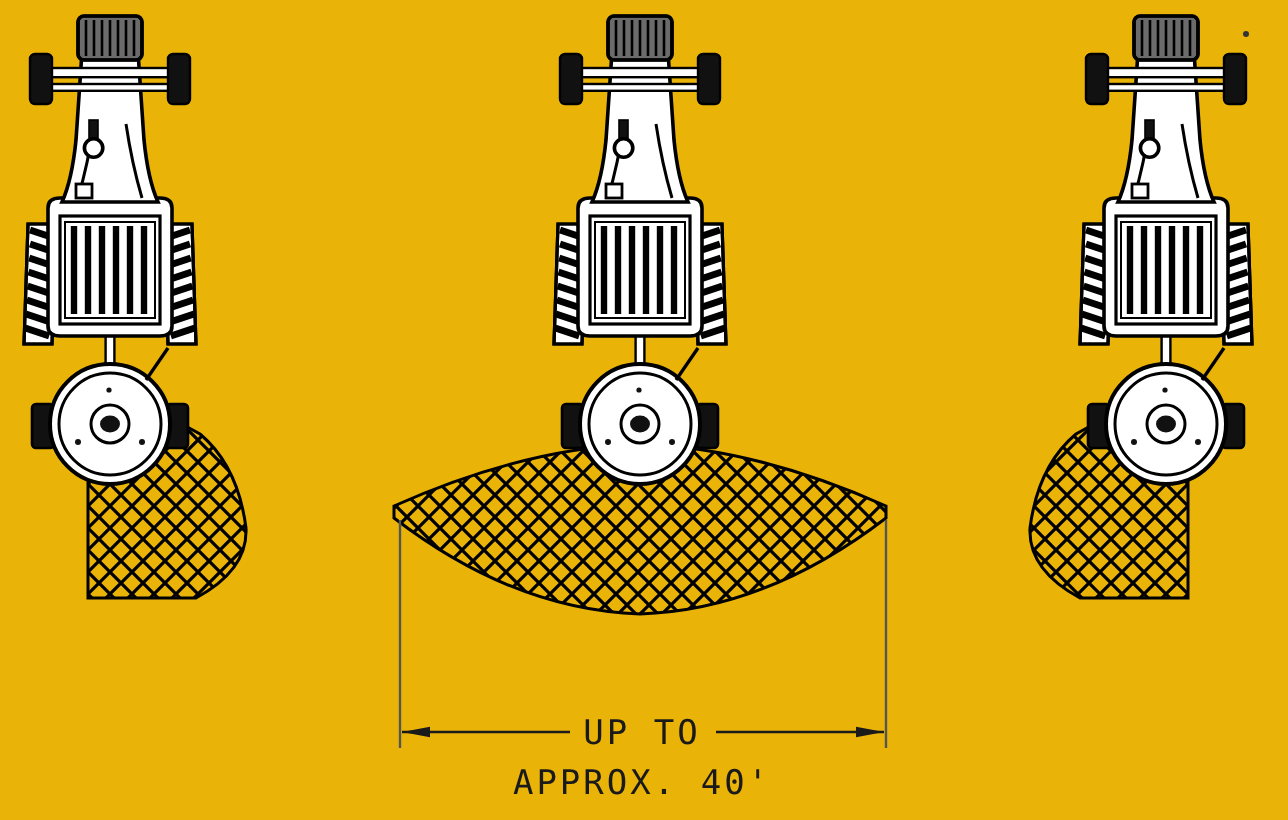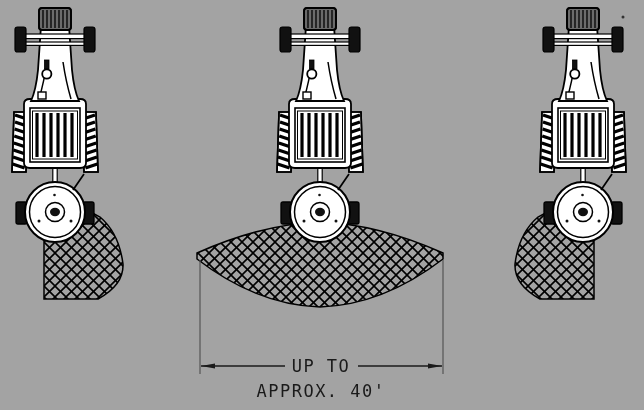--- a/index.html
+++ b/index.html
@@ -8,21 +8,21 @@
     padding: 0;
     background: #ffffff;
   }
   body {
     font-family: "DejaVu Sans Mono", monospace;
   }
   #canvas {
     position: relative;
     width: 644px;
     height: 410px;
-    background: #a3a3a3;
+    background: #eab308;
     overflow: hidden;
   }
   #canvas svg {
     display: block;
   }
   .dim-text {
     font-family: "DejaVu Sans Mono", monospace;
     font-size: 17px;
     letter-spacing: 1.5px;
     fill: #1a1a1a;

